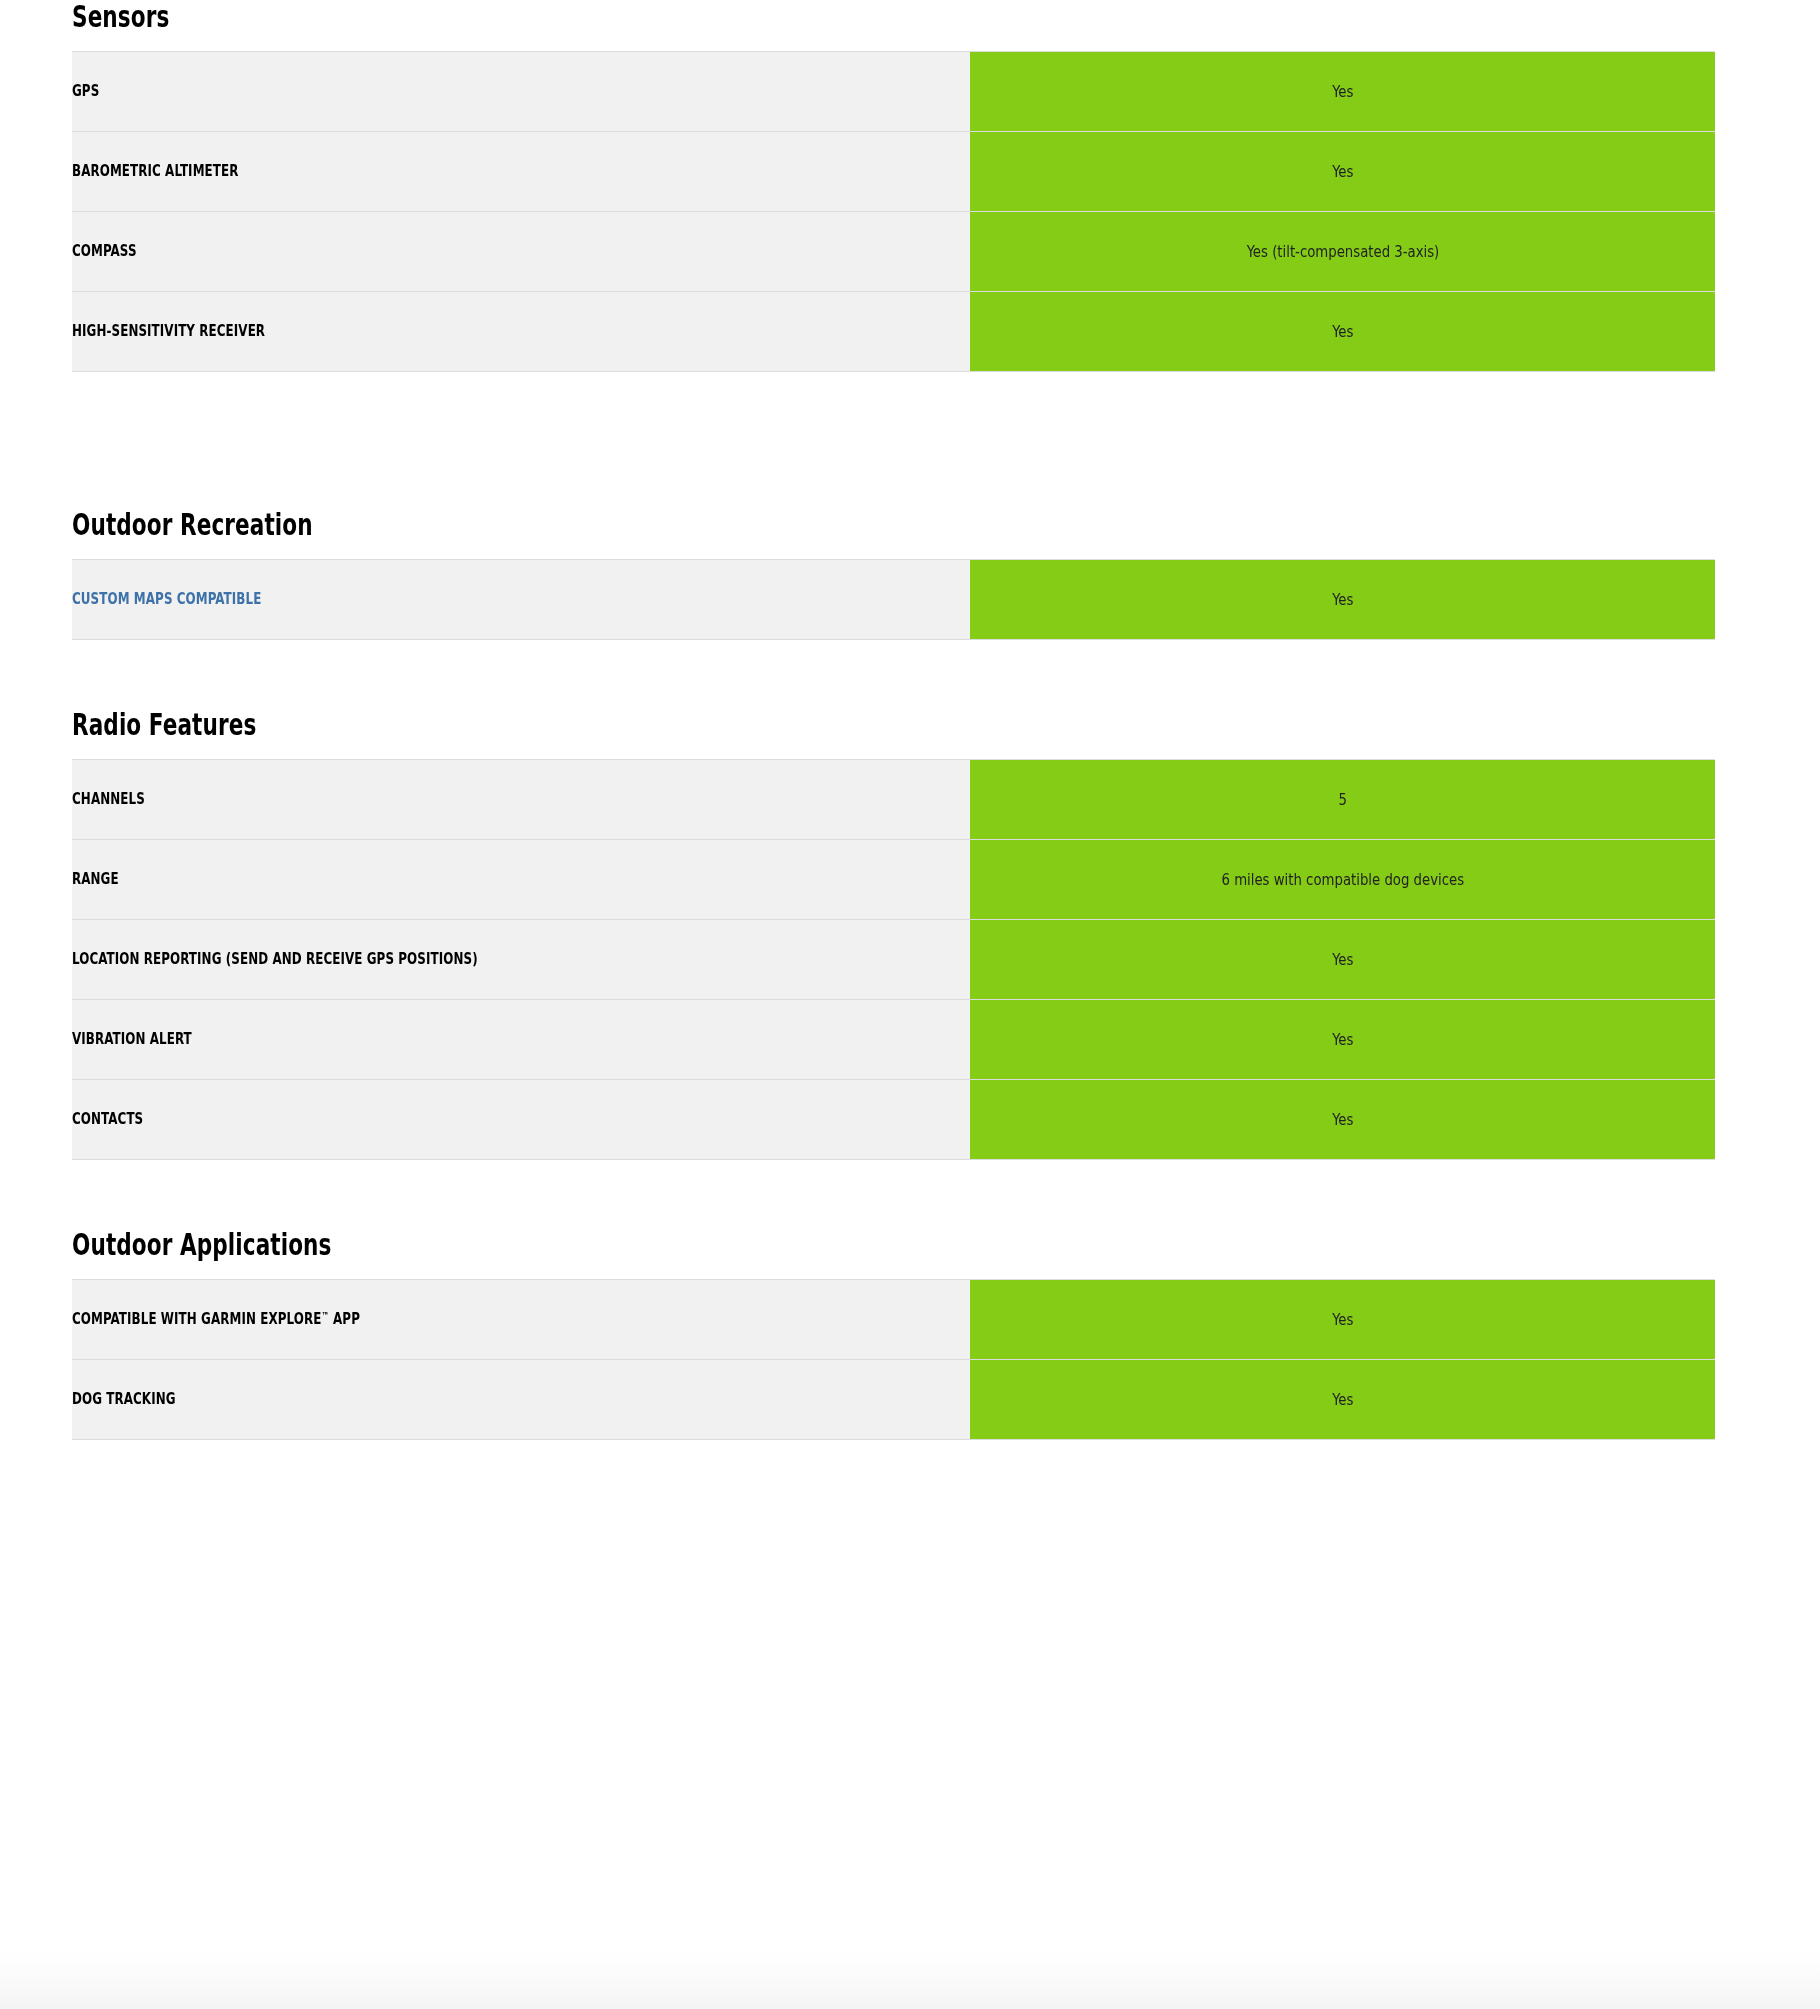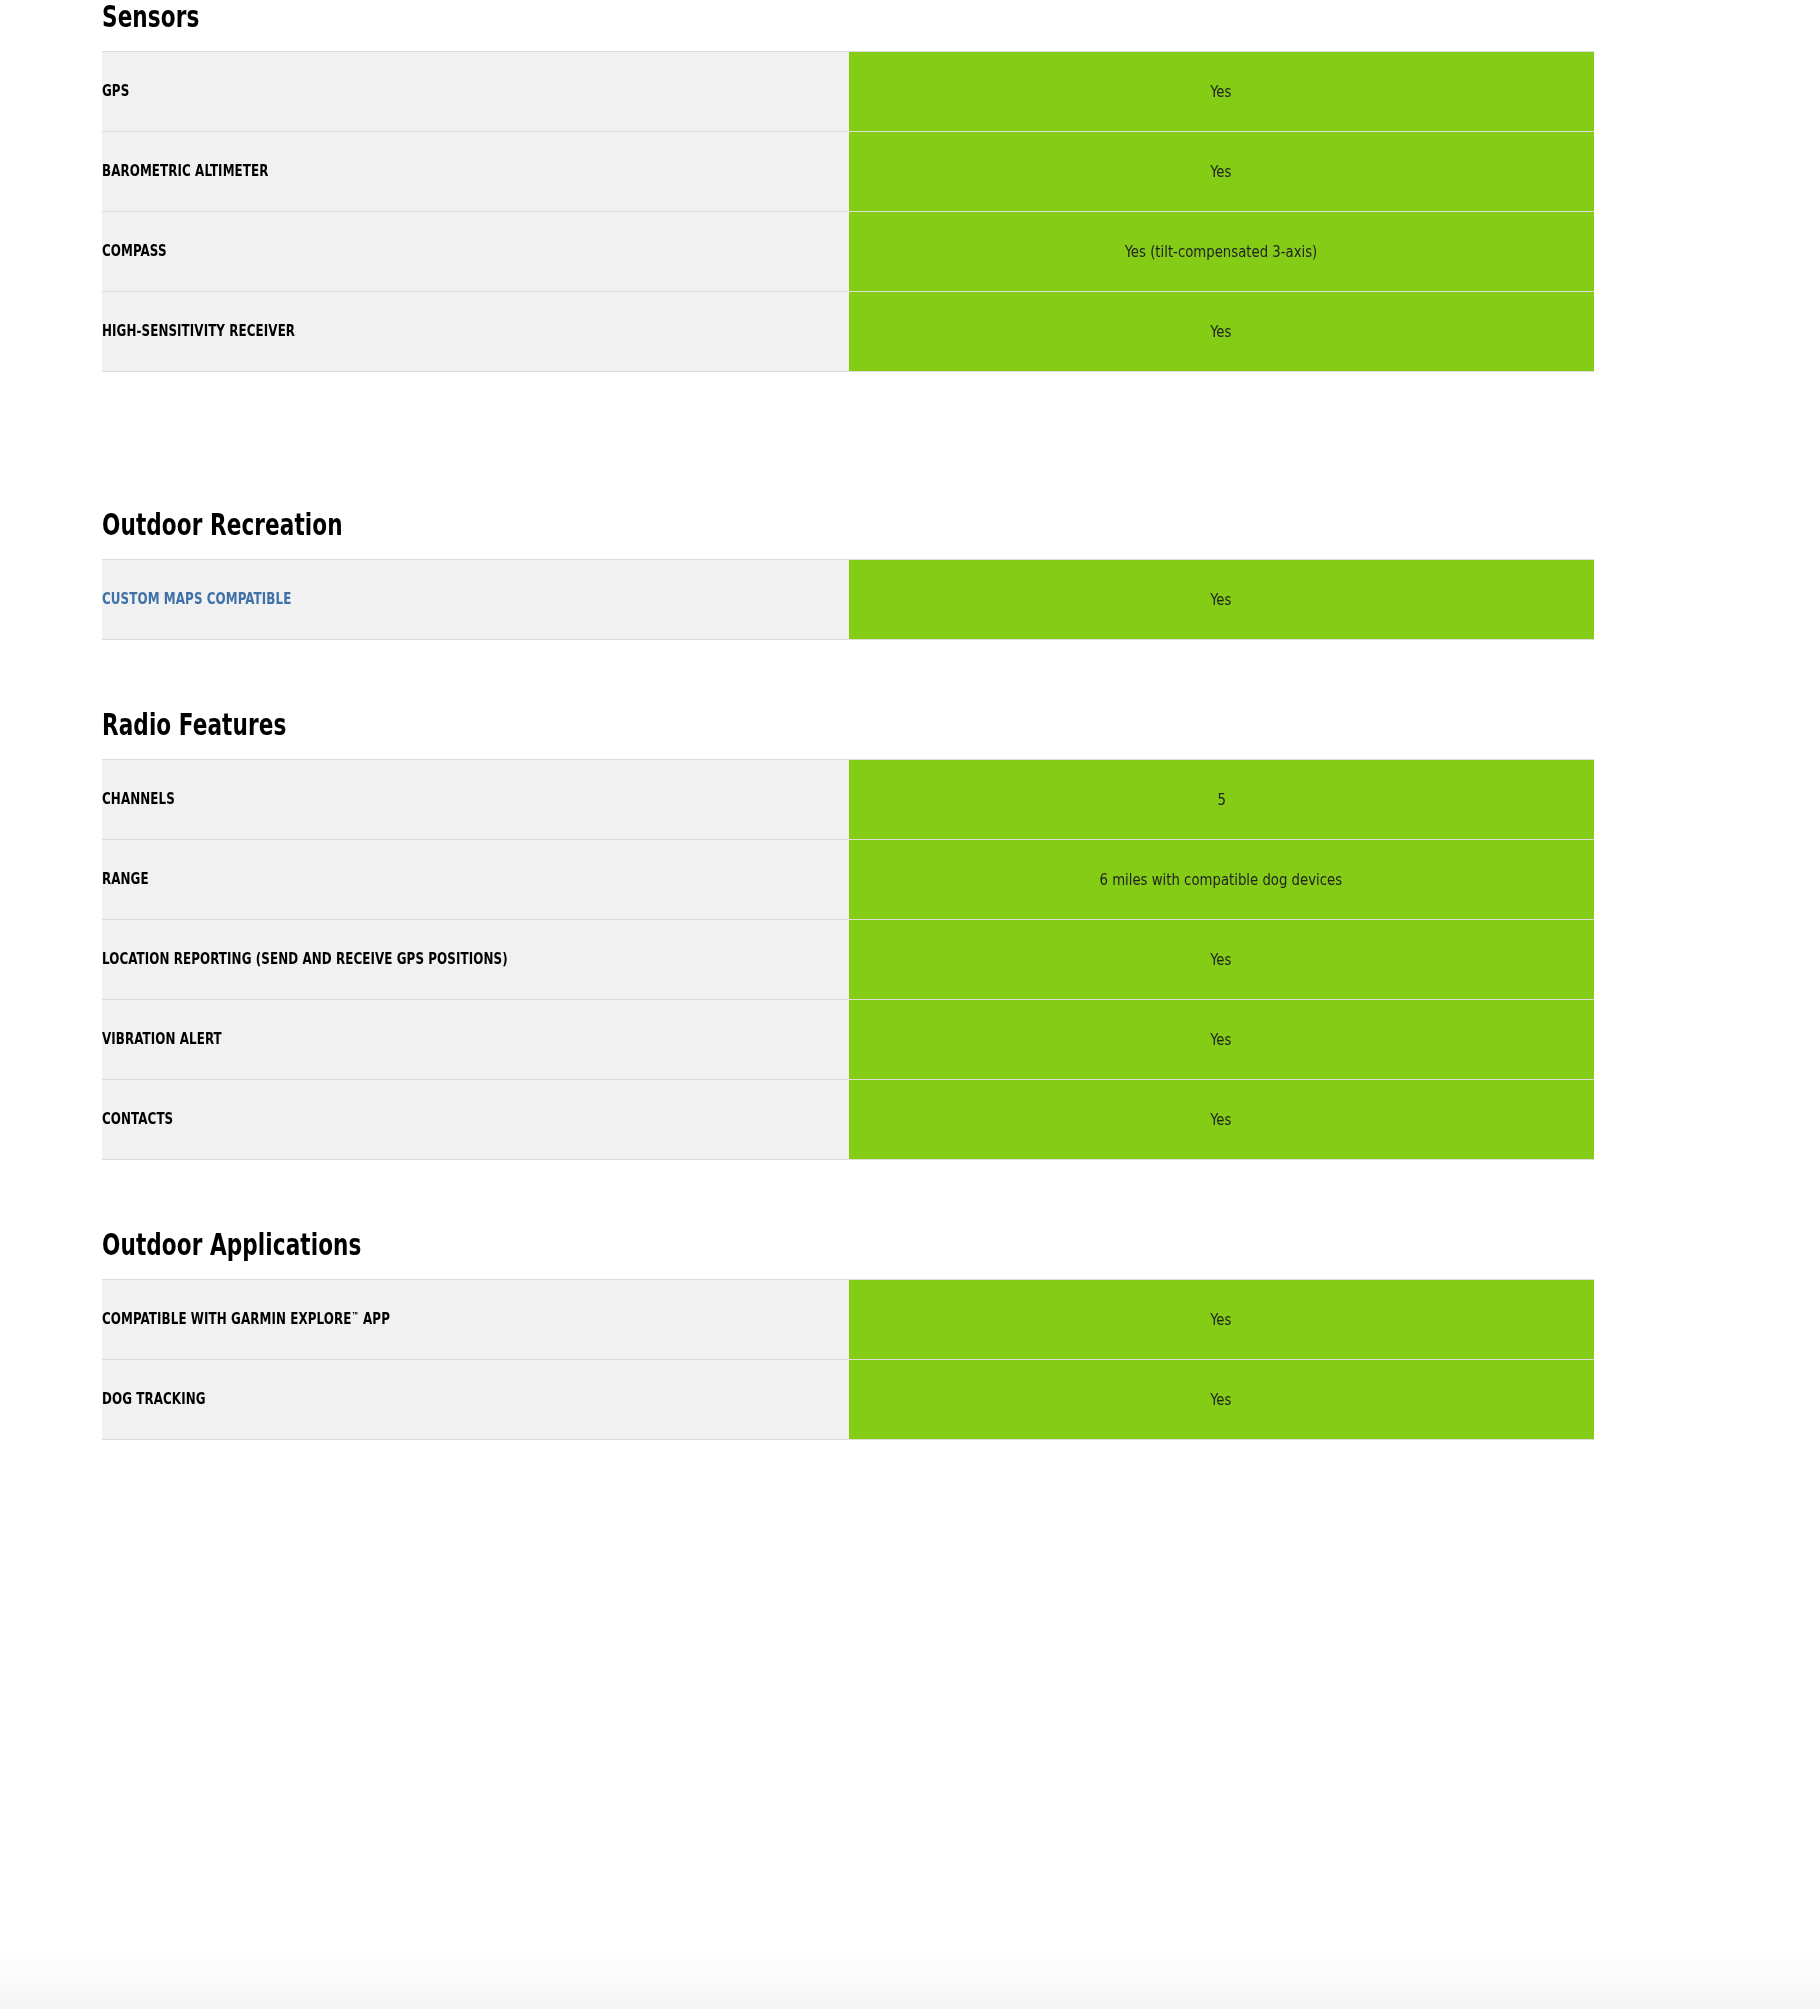--- a/index.html
+++ b/index.html
@@ -22,21 +22,20 @@
     top: 0;
     left: 0;
     width: 1821px;
     height: 2010px;
     box-sizing: border-box;
     padding-left: 72px;
   }
 
   .spec-section {
     width: 1492px;
-    margin-left: 30px;
   }
 
   .section-title {
     font-family: "Liberation Sans Narrow", "DejaVu Sans Condensed", "Liberation Sans", sans-serif;
     font-stretch: condensed;
     font-size: 30px;
     font-weight: 700;
     color: #000000;
     letter-spacing: 0.1px;
     line-height: 1.1;
@@ -59,21 +58,21 @@
   }
 
   .spec-table td {
     height: 80px;
     vertical-align: middle;
     padding: 0;
     box-sizing: border-box;
   }
 
   .cell-label {
-    width: 746px;
+    width: 898px;
     background: #f1f1f1;
     padding-left: 26px;
     padding-right: 18px;
   }
 
   .cell-value {
     width: 745px;
     background: #84cc16;
     text-align: center;
     padding: 0 16px;

